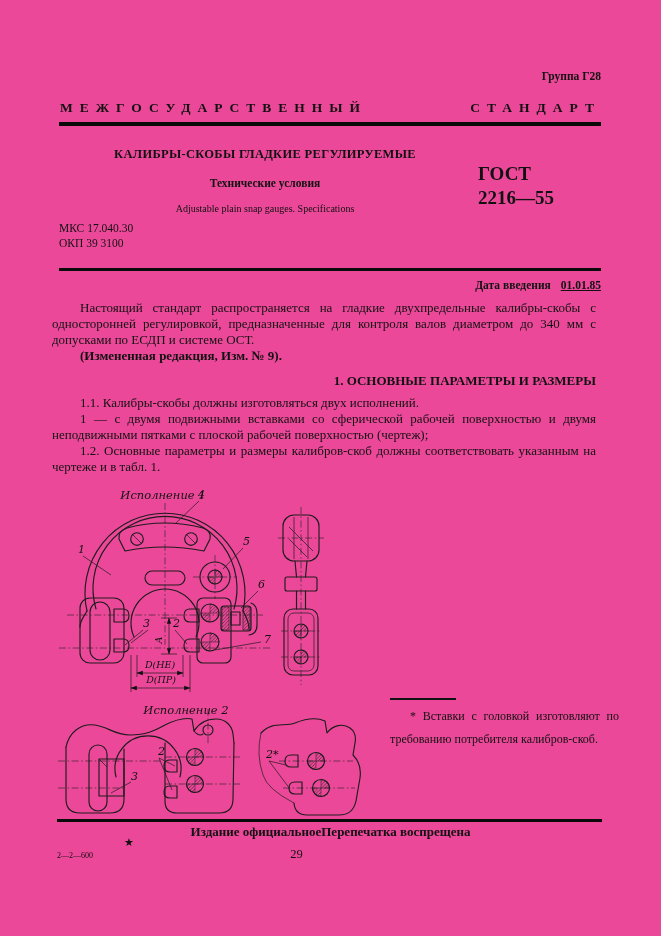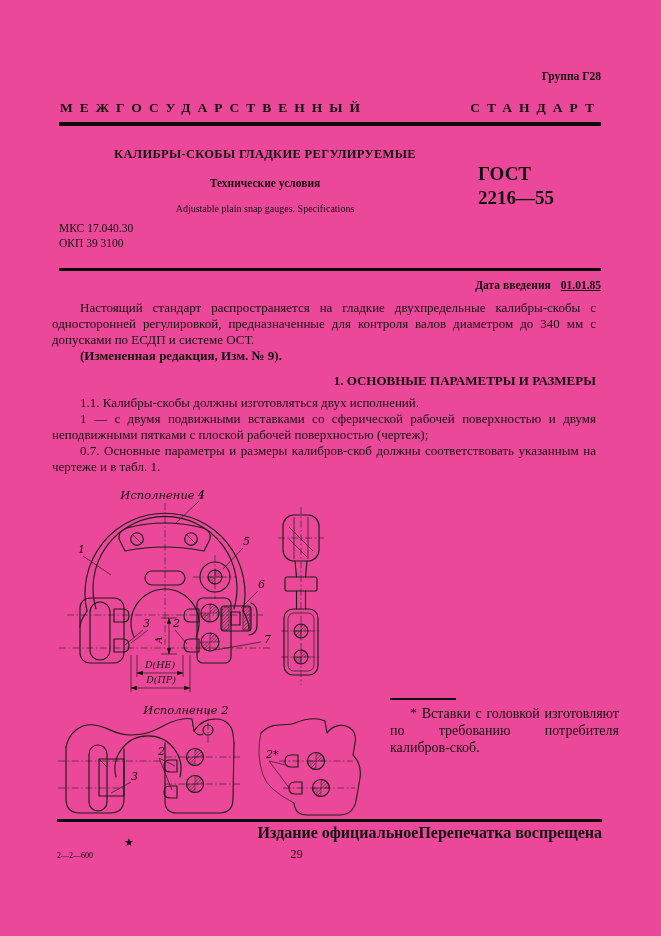--- a/index.html
+++ b/index.html
@@ -35,27 +35,27 @@
   .draw{stroke:#1c1c1c;fill:none;stroke-width:1.15;stroke-linejoin:round;stroke-linecap:round;}
   .thin{stroke:#1c1c1c;fill:none;stroke-width:.7;}
   .cl{stroke:#2a2a2a;fill:none;stroke-width:.65;stroke-dasharray:7 2.5 1.6 2.5;}
   .dim{stroke:#1c1c1c;fill:none;stroke-width:.7;}
   .dlabel{font:italic 11px "DejaVu Serif", serif;fill:#111;}
   .dsmall{font:italic 9.5px "DejaVu Serif", serif;fill:#111;}
   .vlabel{font:italic 11.5px "DejaVu Serif", serif;fill:#111;}
   
   .fncol{top:698px;left:390px;width:229px;}
   .fnrule{width:66px;height:1.6px;background:#111;margin:0 0 5px 0;}
-  .fntext{font-size:14px;line-height:17px;text-align:justify;margin:0;text-indent:20px;}
+  .fntext{font-size:12px;line-height:23px;text-align:justify;margin:0;text-indent:20px;}
   .legend{margin:7px 0 0 0;font-size:10px;line-height:14.2px;font-style:italic;
     text-align:justify;text-align-last:center;letter-spacing:.4px;}
   
   .rule3{top:819px;left:57px;width:545px;height:2.6px;}
-  .footer-row{top:824px;left:59px;width:543px;display:flex;justify-content:flex-end;
-    font-size:16px;font-weight:bold;}
+  .footer-row{top:824px;left:59px;width:543px;display:flex;justify-content:center;
+    font-size:13px;font-weight:bold;}
   .star{top:836px;left:124px;font-size:11px;}
   .press-code{top:851px;left:57px;font-size:8px;}
   .page-num{top:847px;left:0;width:593px;text-align:center;font-size:12.5px;}
 </style>
 </head>
 <body>
 
 <div class="page">
 
   <div class="abs group-label">Группа Г28</div>
@@ -83,21 +83,21 @@
   <div class="abs date-line">
     <span>Дата введения</span><span class="dval">01.01.85</span>
   </div>
 
   <div class="abs flow">
     <p>Настоящий стандарт распространяется на гладкие двухпредельные калибры-скобы с односторонней регулировкой, предназначенные для контроля валов диаметром до 340 мм с допусками по ЕСДП и системе ОСТ.</p>
     <p class="b">(Измененная редакция, Изм. № 9).</p>
     <p class="sec-title">1. ОСНОВНЫЕ ПАРАМЕТРЫ И РАЗМЕРЫ</p>
     <p>1.1. Калибры-скобы должны изготовляться двух исполнений.</p>
     <p>1 — с двумя подвижными вставками со сферической рабочей поверхностью и двумя неподвижными пятками с плоской рабочей поверхностью (чертеж);</p>
-    <p>0.7. Основные параметры и размеры калибров-скоб должны соответствовать указанным на чертеже и в табл. 1.</p>
+    <p>1.2. Основные параметры и размеры калибров-скоб должны соответствовать указанным на чертеже и в табл. 1.</p>
   </div>
 
   <div class="abs figure">
 
     <svg width="345" height="216" viewBox="0 0 345 216">
       <defs>
         <pattern id="xh" width="5" height="5" patternUnits="userSpaceOnUse">
           <path d="M0 5 L5 0 M0 0 L5 5" stroke="#222" stroke-width="0.6"></path>
         </pattern>
         <pattern id="h45" width="3.4" height="3.4" patternUnits="userSpaceOnUse">

